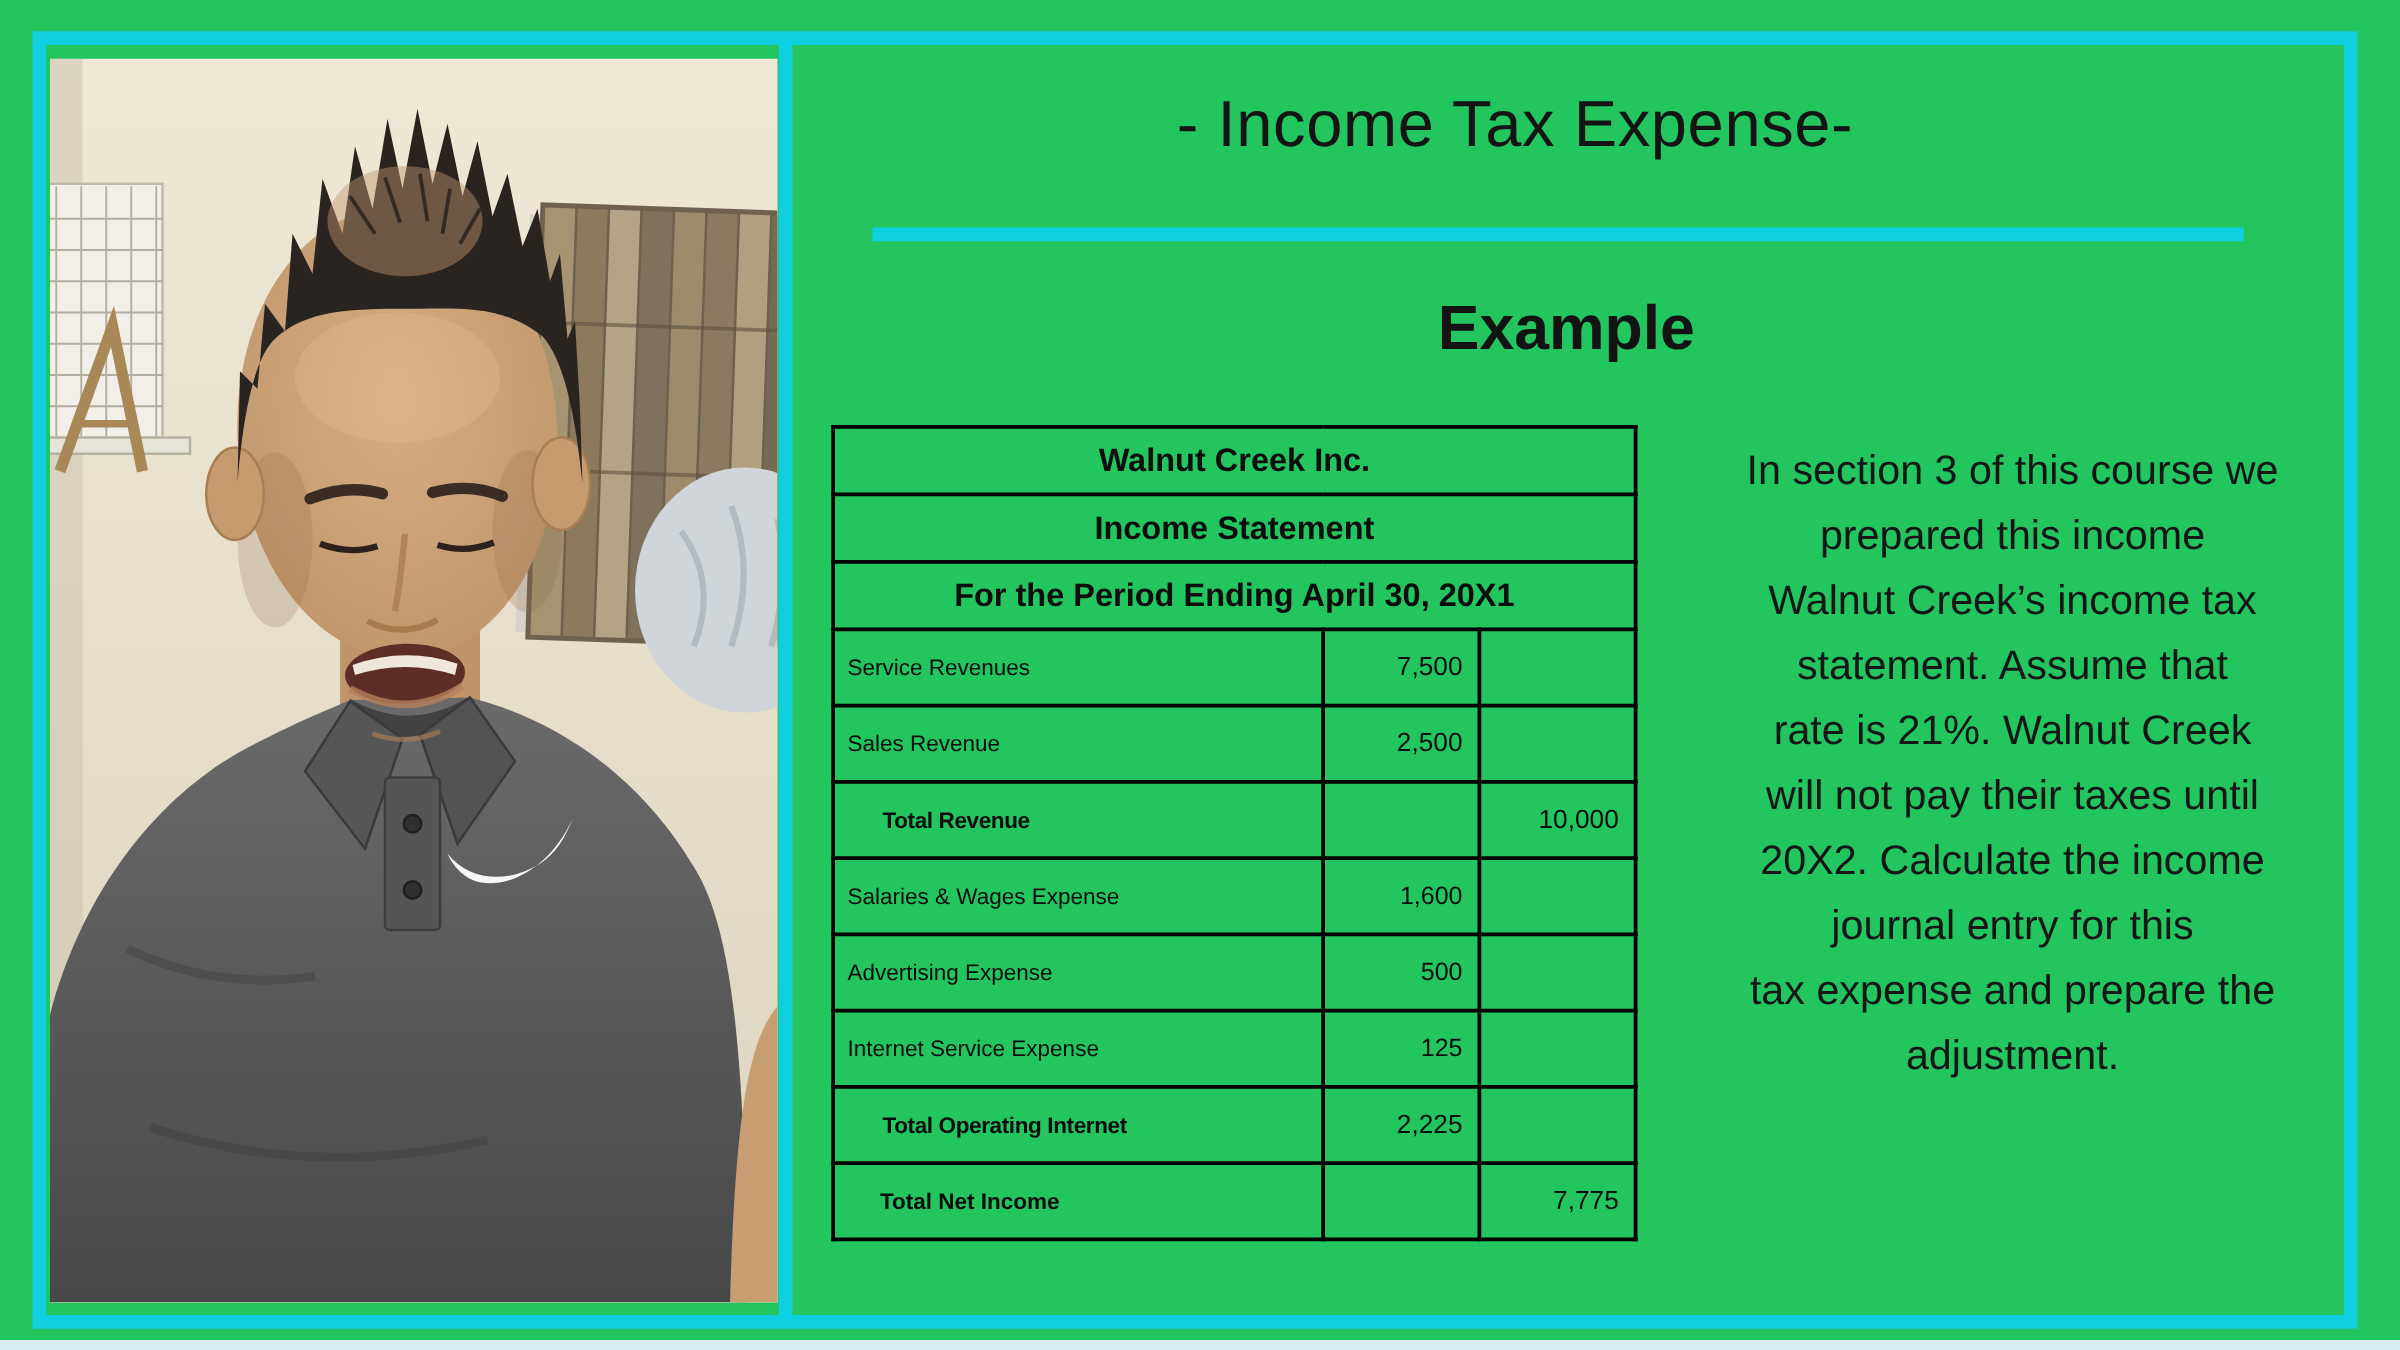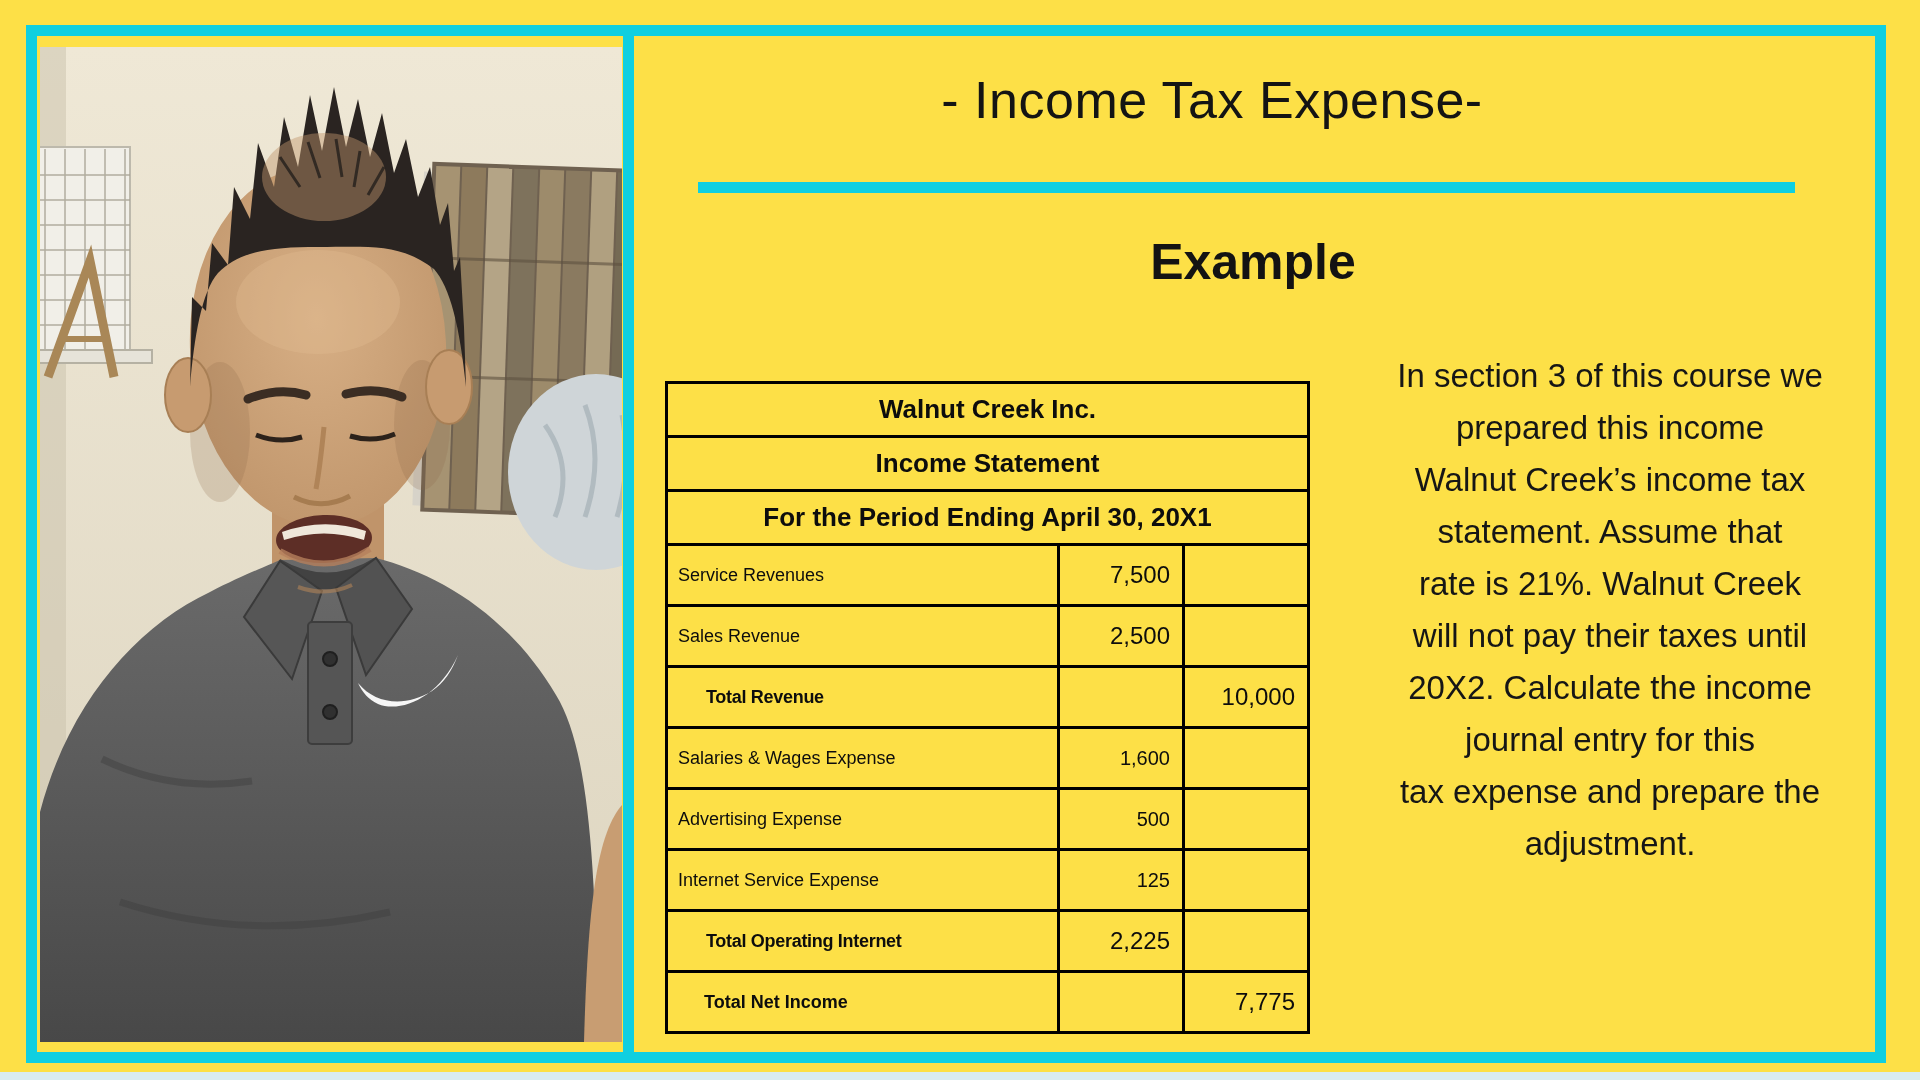--- a/index.html
+++ b/index.html
@@ -1,40 +1,40 @@
 <!DOCTYPE html>
 <html><head>
 <meta charset="utf-8">
 <style>
   html,body{margin:0;padding:0;background:#ffffff;}
-  .stage{position:relative;width:1920px;height:1080px;background:#fde047;overflow:hidden;
+  .stage{position:relative;width:1920px;height:1080px;background:#22c55e;overflow:hidden;
          font-family:"Liberation Sans",sans-serif;color:#111;}
   .abs{position:absolute;}
 
   
   .frame{left:26px;top:25px;width:1860px;height:1038px;border:11px solid #10cfe0;box-sizing:border-box;}
   .divider{left:623px;top:36px;width:11px;height:1016px;background:#10cfe0;}
   .rule{left:698px;top:182px;width:1097px;height:11px;background:#10cfe0;}
   .bottom-strip{left:0;top:1072px;width:1920px;height:8px;background:#d9ecf2;}
 
   
   .webcam{left:40px;top:47px;width:582px;height:995px;overflow:hidden;background:#e9e2cf;}
 
   
   .slide-title{left:634px;top:70px;width:1156px;text-align:center;font-size:52px;font-weight:400;
                color:#141414;letter-spacing:0.5px;}
   .example{left:660px;top:233px;width:1186px;text-align:center;font-size:50px;font-weight:700;color:#131313;}
 
   
-  .tbl{left:665px;top:340px;width:642px;border-collapse:collapse;table-layout:fixed;margin-top:41px;}
+  .tbl{left:665px;top:340px;width:642px;border-collapse:collapse;table-layout:fixed;}
   .tbl td{border:3px solid #000;overflow:hidden;white-space:nowrap;color:#0d0d0d;}
   .tbl .hrow td{height:49px;text-align:center;font-weight:700;font-size:26px;}
   .tbl .drow td{height:56px;font-size:18px;}
   .tbl td.lbl{padding-left:10px;}
-  .tbl td.num,.tbl td.tot{text-align:right;padding-right:12px;font-size:24px;}
+  .tbl td.num,.tbl td.tot{text-align:right;padding-right:12px;font-size:21px;}
   .tbl td.num.small{font-size:20px;}
   .tbl .bold td.lbl{font-weight:700;}
   .tbl .ind1 td.lbl{padding-left:38px;letter-spacing:-0.3px;}
   .tbl .ind2 td.lbl{padding-left:36px;}
 
   
   .para{left:1352px;top:350px;width:516px;text-align:center;font-size:33px;line-height:52px;color:#161616;}
   .para div{white-space:nowrap;}
 </style>
 </head>

